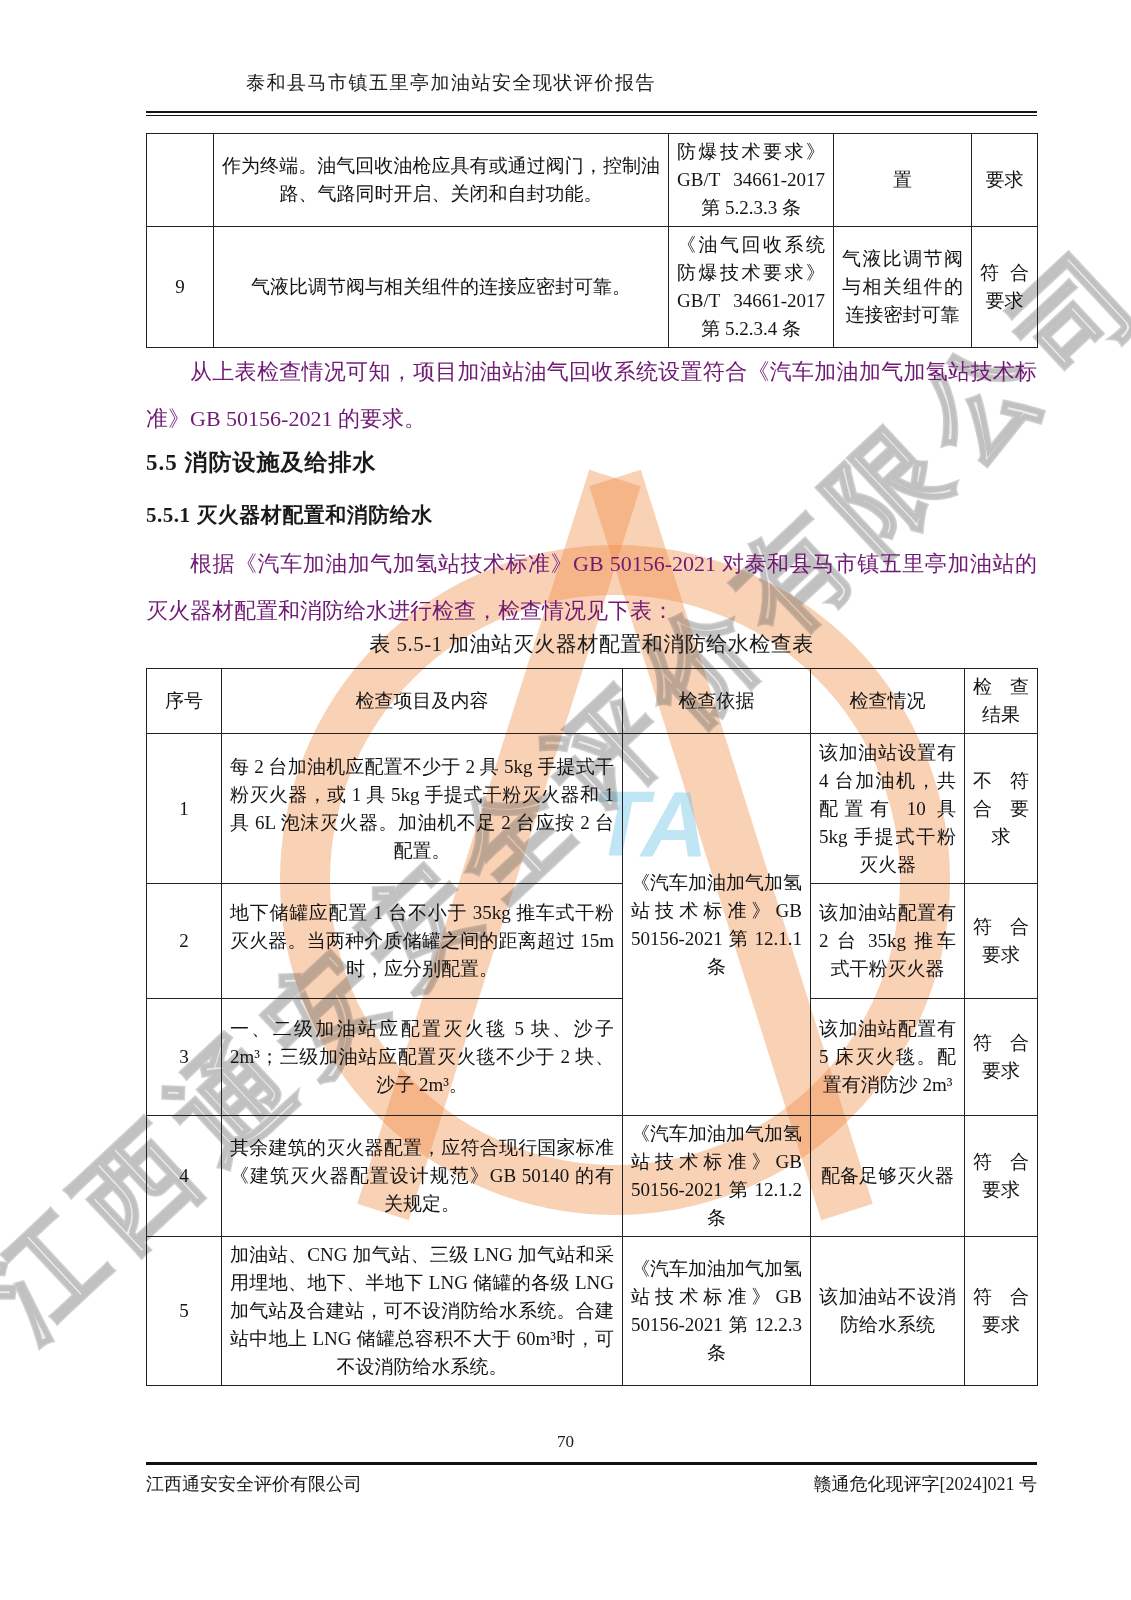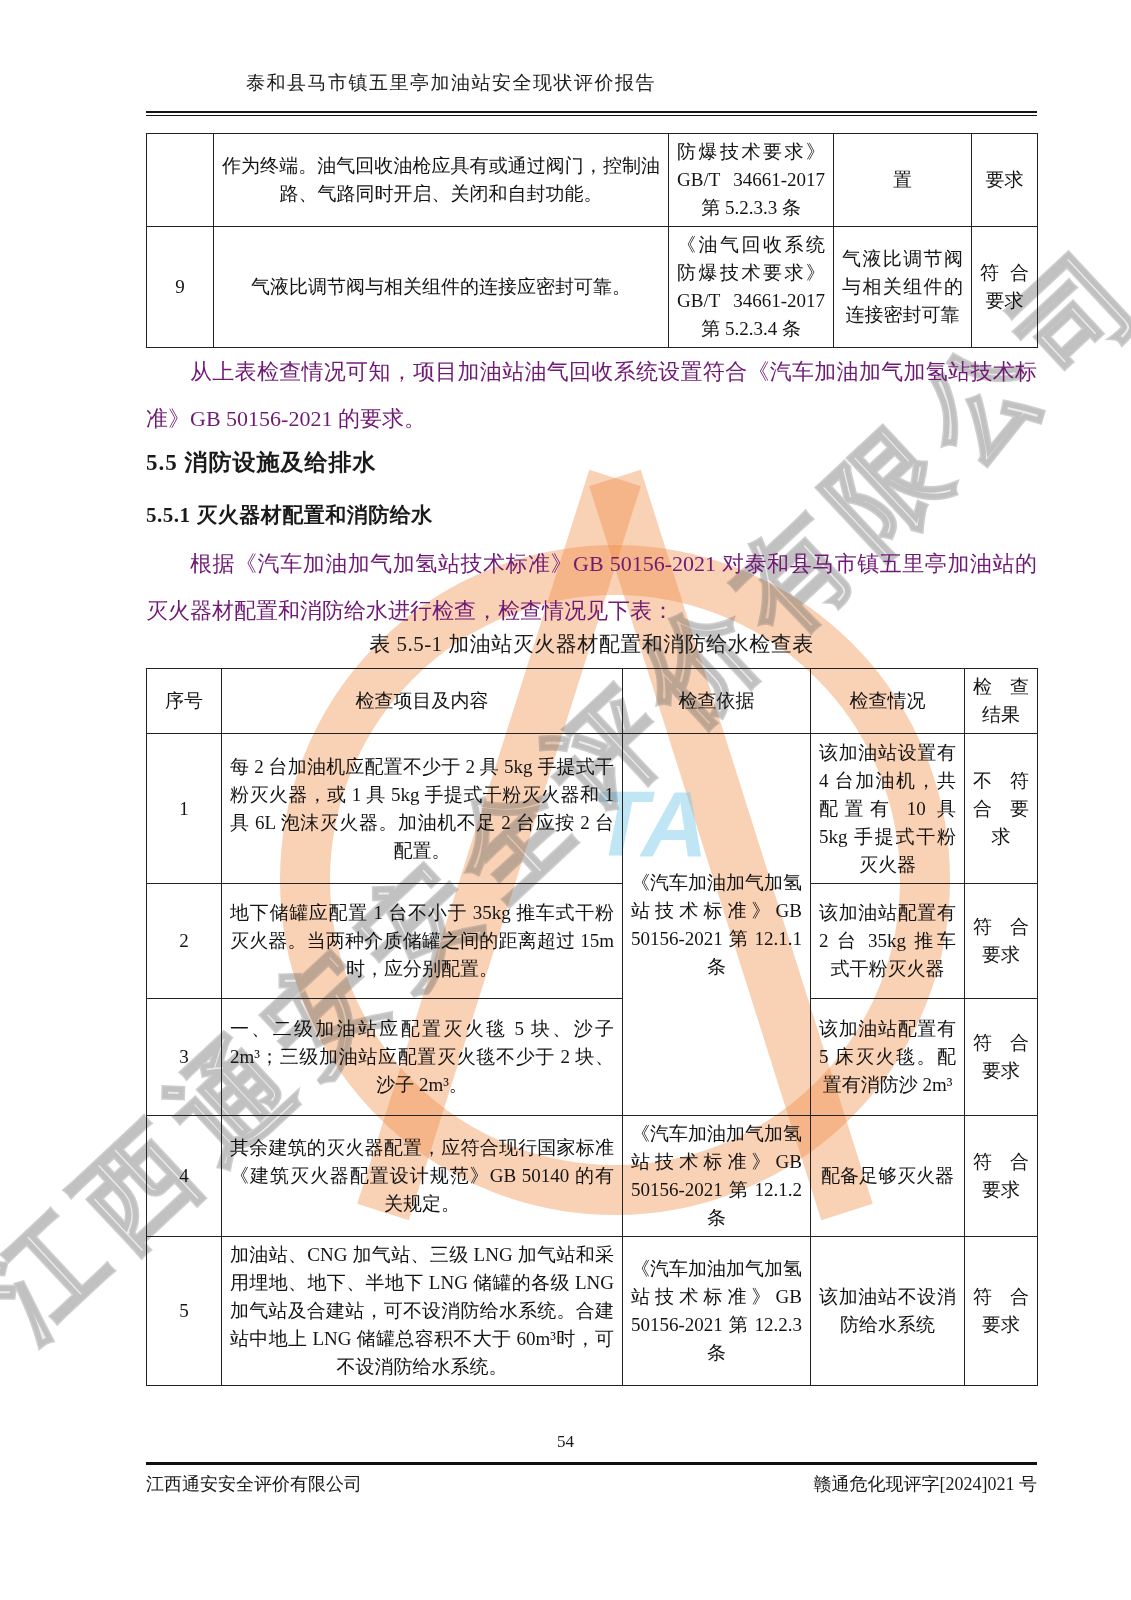--- a/index.html
+++ b/index.html
@@ -193,18 +193,18 @@
     <tr class="r5">
       <td class="num">5</td>
       <td>加油站、CNG 加气站、三级 LNG 加气站和采用埋地、地下、半地下 LNG 储罐的各级 LNG 加气站及合建站，可不设消防给水系统。合建站中地上 LNG 储罐总容积不大于 60m³时，可不设消防给水系统。</td>
       <td>《汽车加油加气加氢站技术标准》GB 50156-2021 第 12.2.3 条</td>
       <td>该加油站不设消防给水系统</td>
       <td class="rst">符合要求</td>
     </tr>
   </tbody>
 </table>
 
-<div class="page-number">54</div>
+<div class="page-number">70</div>
 <div class="footer-rule"></div>
 <div class="footer-row">
   <span>江西通安安全评价有限公司</span>
   <span>赣通危化现评字[2024]021 号</span>
 </div>
 
 </body></html>

